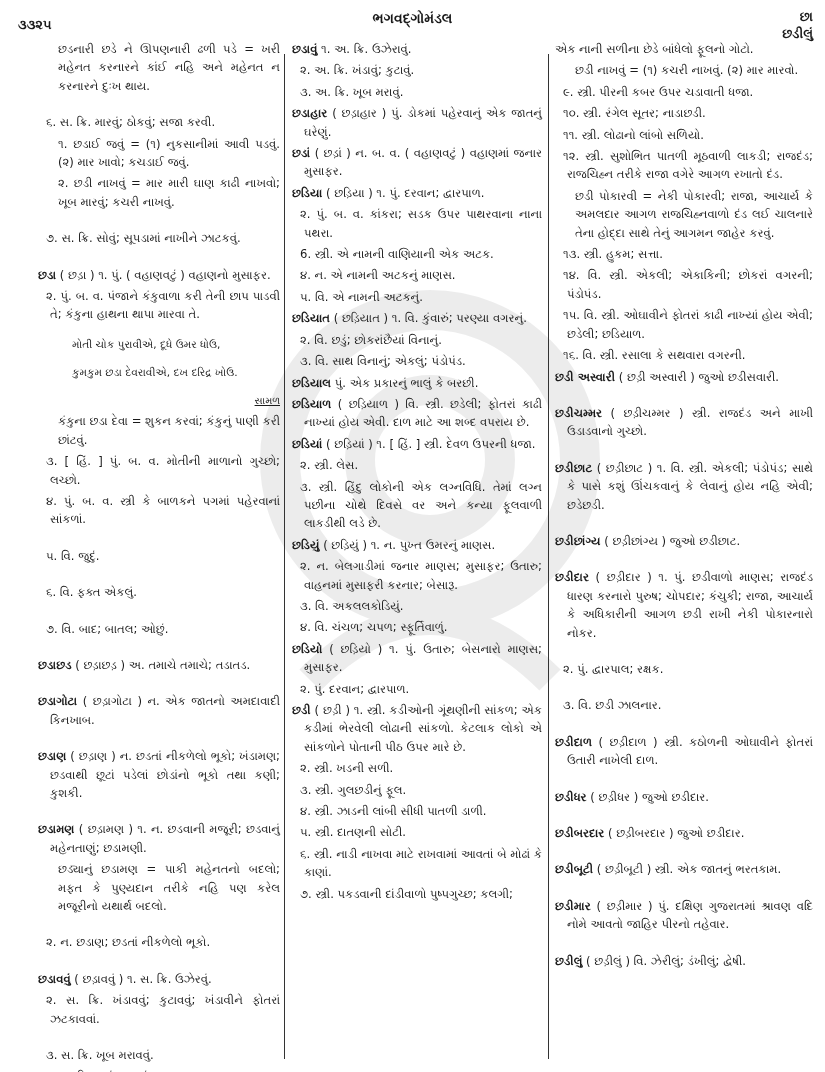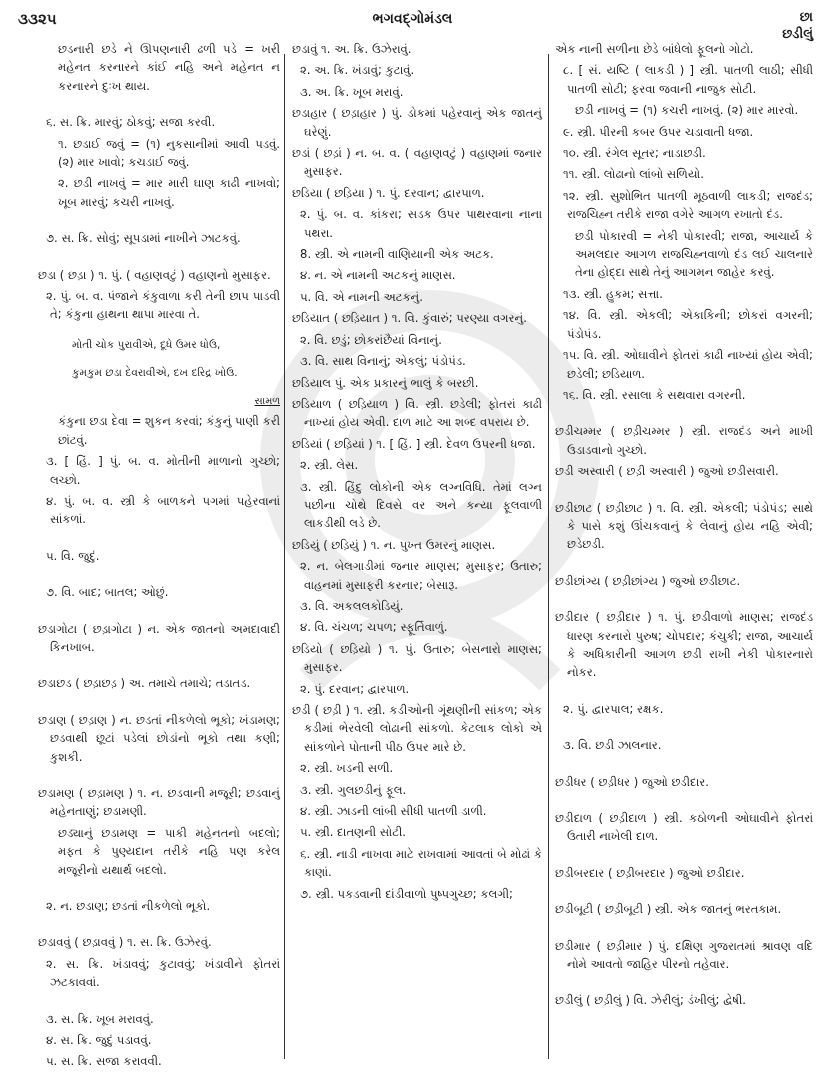--- a/index.html
+++ b/index.html
@@ -1,39 +1,39 @@
 <!DOCTYPE html>
 <html><head>
 <meta charset="utf-8">
 <style>
   html, body { margin: 0; padding: 0; background: #ffffff; }
   body { width: 825px; height: 1072px; overflow: hidden; position: relative;
          font-family: "DejaVu Sans", sans-serif; color: #1a1a1a; }
   .page { position: absolute; inset: 0; }
   .watermark { position: absolute; left: 250px; top: 260px; width: 360px; height: 460px;
                pointer-events: none; opacity: 0.07; }
-  .hdr-num { position: absolute; left: 18px; top: 10px; font-size: 15px; font-weight: bold; }
+  .hdr-num { position: absolute; left: 18px; top: 17px; font-size: 13px; font-weight: bold; }
   .hdr-title { position: absolute; left: 0; right: 0; top: 10px; text-align: center;
                font-size: 14px; font-weight: bold; }
   .hdr-guide { position: absolute; right: 12px; top: 8px; text-align: right;
                font-size: 13px; font-weight: bold; line-height: 17px; }
   .col { position: absolute; top: 40px; font-size: 11.6px; line-height: 18.4px; }
   .col1 { left: 38px; width: 242px; }
   .col2 { left: 292px; width: 250px; }
   .col3 { left: 555px; width: 258px; }
   .rule { position: absolute; width: 1px; background: #333; }
   .rule1 { left: 284px; top: 54px; height: 1005px; }
   .rule2 { left: 548px; top: 54px; height: 1005px; }
   .p { margin: 0 0 3px 0; text-align: justify; }
   .head { text-indent: -12px; padding-left: 12px; }
   .sense { padding-left: 12px; text-indent: -4px; }
   .idiom { padding-left: 20px; }
   .quote { padding-left: 22px; font-size: 10.6px; line-height: 16px; margin: 12px; }
   .attrib { text-align: right; font-size: 10px; margin: 0 0 2px 0; text-decoration: underline; }
-  .hw { font-weight: normal; }
+  .hw { font-weight: bold; }
   .gap { margin-top: 18px; }
 </style>
 </head>
 <body>
 
 <div class="page">
 
   <svg class="watermark" viewBox="0 0 360 460">
     <circle cx="180" cy="200" r="150" fill="none" stroke="#000" stroke-width="40"></circle>
     <circle cx="180" cy="200" r="70" fill="none" stroke="#000" stroke-width="30"></circle>
@@ -58,42 +58,43 @@
       <p class="p sense gap"><span>૭. સ. ક્રિ. સોવું; સૂપડામાં નાખીને ઝાટકવું.</span></p>
       <p class="p head gap"><span class="hw">છડા</span> <span>( છડ઼ા ) ૧. પું. ( વહાણવટું ) વહાણનો મુસાફર.</span></p>
       <p class="p sense"><span>૨. પું. બ. વ. પંજાને કંકુવાળા કરી તેની છાપ પાડવી તે; કંકુના હાથના થાપા મારવા તે.</span></p>
       <p class="quote"><span>મોતી ચોક પુરાવીએ, દૂધે ઉમર ધોઉ,</span></p>
       <p class="quote"><span>કુમકુમ છડા દેવરાવીએ, દખ દરિદ્ર ખોઉ.</span></p>
       <p class="attrib"><span>સામળ</span></p>
       <p class="p idiom"><span>કંકુના છડા દેવા = શુકન કરવાં; કંકુનું પાણી કરી છાંટવું.</span></p>
       <p class="p sense"><span>૩. [ હિં. ] પું. બ. વ. મોતીની માળાનો ગુચ્છો; લચ્છો.</span></p>
       <p class="p sense"><span>૪. પું. બ. વ. સ્ત્રી કે બાળકને પગમાં પહેરવાનાં સાંકળાં.</span></p>
       <p class="p sense gap"><span>૫. વિ. જુદું.</span></p>
+      <p class="p sense gap"><span>૬. વિ. ફક્ત એકલું.</span></p>
       <p class="p sense gap"><span>૭. વિ. બાદ; બાતલ; ઓછું.</span></p>
+      <p class="p head gap"><span class="hw">છડાછડ</span> <span>( છડ઼ાછડ઼ ) અ. તમાચે તમાચે; તડાતડ.</span></p>
       <p class="p head gap"><span class="hw">છડાગોટા</span> <span>( છડ઼ાગોટા ) ન. એક જાતનો અમદાવાદી કિનખાબ.</span></p>
-      <p class="p head gap"><span class="hw">છડાછડ</span> <span>( છડ઼ાછડ઼ ) અ. તમાચે તમાચે; તડાતડ.</span></p>
       <p class="p head gap"><span class="hw">છડાણ</span> <span>( છડ઼ાણ ) ન. છડતાં નીકળેલો ભૂકો; ખંડામણ; છડવાથી છૂટાં પડેલાં છોડાંનો ભૂકો તથા કણી; કુશકી.</span></p>
       <p class="p head gap"><span class="hw">છડામણ</span> <span>( છડ઼ામણ ) ૧. ન. છડવાની મજૂરી; છડવાનું મહેનતાણું; છડામણી.</span></p>
       <p class="p idiom"><span>છડ્યાનું છડામણ = પાકી મહેનતનો બદલો; મફત કે પુણ્યદાન તરીકે નહિ પણ કરેલ મજૂરીનો યથાર્થ બદલો.</span></p>
       <p class="p sense gap"><span>૨. ન. છડાણ; છડતાં નીકળેલો ભૂકો.</span></p>
       <p class="p head gap"><span class="hw">છડાવવું</span> <span>( છડ઼ાવવું ) ૧. સ. ક્રિ. ઉઝેરવું.</span></p>
       <p class="p sense"><span>૨. સ. ક્રિ. ખંડાવવું; કુટાવવું; ખંડાવીને ફોતરાં ઝટકાવવાં.</span></p>
       <p class="p sense gap"><span>૩. સ. ક્રિ. ખૂબ મરાવવું.</span></p>
       <p class="p sense"><span>૪. સ. ક્રિ. જુદું પડાવવું.</span></p>
       <p class="p sense"><span>૫. સ. ક્રિ. સજા કરાવવી.</span></p>
     </div>
   <div class="col col2">
       <p class="p head"><span class="hw">છડાવું</span> <span>૧. અ. ક્રિ. ઉઝેરાવું.</span></p>
       <p class="p sense"><span>૨. અ. ક્રિ. ખંડાવું; કુટાવું.</span></p>
       <p class="p sense"><span>૩. અ. ક્રિ. ખૂબ મરાવું.</span></p>
       <p class="p head"><span class="hw">છડાહાર</span> <span>( છડ઼ાહાર ) પું. ડોકમાં પહેરવાનું એક જાતનું ઘરેણું.</span></p>
       <p class="p head"><span class="hw">છડાં</span> <span>( છડ઼ાં ) ન. બ. વ. ( વહાણવટું ) વહાણમાં જનાર મુસાફર.</span></p>
       <p class="p head"><span class="hw">છડિયા</span> <span>( છડ઼િયા ) ૧. પું. દરવાન; દ્વારપાળ.</span></p>
       <p class="p sense"><span>૨. પું. બ. વ. કાંકરા; સડક ઉપર પાથરવાના નાના પથરા.</span></p>
-      <p class="p sense"><span>8. સ્ત્રી. એ નામની વાણિયાની એક અટક.</span></p>
+      <p class="p sense"><span>6. સ્ત્રી. એ નામની વાણિયાની એક અટક.</span></p>
       <p class="p sense"><span>૪. ન. એ નામની અટકનું માણસ.</span></p>
       <p class="p sense"><span>૫. વિ. એ નામની અટકનું.</span></p>
       <p class="p head"><span class="hw">છડિયાત</span> <span>( છડ઼િયાત ) ૧. વિ. કુંવારું; પરણ્યા વગરનું.</span></p>
       <p class="p sense"><span>૨. વિ. છડું; છોકરાંછૈયાં વિનાનું.</span></p>
       <p class="p sense"><span>૩. વિ. સાથ વિનાનું; એકલું; પંડોપંડ.</span></p>
       <p class="p head"><span class="hw">છડિયાલ</span> <span>પું. એક પ્રકારનું ભાલું કે બરછી.</span></p>
       <p class="p head"><span class="hw">છડિયાળ</span> <span>( છડ઼િયાળ ) વિ. સ્ત્રી. છડેલી; ફોતરાં કાઢી નાખ્યાં હોય એવી. દાળ માટે આ શબ્દ વપરાય છે.</span></p>
       <p class="p head"><span class="hw">છડિયાં</span> <span>( છડ઼િયાં ) ૧. [ હિં. ] સ્ત્રી. દેવળ ઉપરની ધજા.</span></p>
       <p class="p sense"><span>૨. સ્ત્રી. લેસ.</span></p>
       <p class="p sense"><span>૩. સ્ત્રી. હિંદુ લોકોની એક લગ્નવિધિ. તેમાં લગ્ન પછીના ચોથે દિવસે વર અને કન્યા ફૂલવાળી લાકડીથી લડે છે.</span></p>
@@ -106,38 +107,37 @@
       <p class="p head"><span class="hw">છડી</span> <span>( છડ઼ી ) ૧. સ્ત્રી. કડીઓની ગૂંથણીની સાંકળ; એક કડીમાં ભેરવેલી લોઢાની સાંકળો. કેટલાક લોકો એ સાંકળોને પોતાની પીઠ ઉપર મારે છે.</span></p>
       <p class="p sense"><span>૨. સ્ત્રી. ખડની સળી.</span></p>
       <p class="p sense"><span>૩. સ્ત્રી. ગુલછડીનું ફૂલ.</span></p>
       <p class="p sense"><span>૪. સ્ત્રી. ઝાડની લાંબી સીધી પાતળી ડાળી.</span></p>
       <p class="p sense"><span>૫. સ્ત્રી. દાતણની સોટી.</span></p>
       <p class="p sense"><span>૬. સ્ત્રી. નાડી નાખવા માટે રાખવામાં આવતાં બે મોઢાં કે કાણાં.</span></p>
       <p class="p sense"><span>૭. સ્ત્રી. પકડવાની દાંડીવાળો પુષ્પગુચ્છ; કલગી;</span></p>
     </div>
   <div class="col col3">
       <p class="p"><span>એક નાની સળીના છેડે બાંધેલો ફૂલનો ગોટો.</span></p>
-      <p class="p sense"><span>૮. [ સં. યષ્ટિ ( લાકડી ) ] સ્ત્રી. પાતળી લાઠી; સીધી પાતળી સોટી; ફરવા જવાની નાજુક સોટી.</span></p>
       <p class="p idiom"><span>છડી નાખવું = (૧) કચરી નાખવું. (૨) માર મારવો.</span></p>
       <p class="p sense"><span>૯. સ્ત્રી. પીરની કબર ઉપર ચડાવાતી ધજા.</span></p>
       <p class="p sense"><span>૧૦. સ્ત્રી. રંગેલ સૂતર; નાડાછડી.</span></p>
       <p class="p sense"><span>૧૧. સ્ત્રી. લોઢાનો લાંબો સળિયો.</span></p>
       <p class="p sense"><span>૧૨. સ્ત્રી. સુશોભિત પાતળી મૂઠવાળી લાકડી; રાજદંડ; રાજચિહ્ન તરીકે રાજા વગેરે આગળ રખાતો દંડ.</span></p>
       <p class="p idiom"><span>છડી પોકારવી = નેકી પોકારવી; રાજા, આચાર્ય કે અમલદાર આગળ રાજચિહ્નવાળો દંડ લઈ ચાલનારે તેના હોદ્દા સાથે તેનું આગમન જાહેર કરવું.</span></p>
       <p class="p sense"><span>૧૩. સ્ત્રી. હુકમ; સત્તા.</span></p>
       <p class="p sense"><span>૧૪. વિ. સ્ત્રી. એકલી; એકાકિની; છોકરાં વગરની; પંડોપંડ.</span></p>
       <p class="p sense"><span>૧૫. વિ. સ્ત્રી. ઓઘાવીને ફોતરાં કાઢી નાખ્યાં હોય એવી; છડેલી; છડિયાળ.</span></p>
       <p class="p sense"><span>૧૬. વિ. સ્ત્રી. રસાલા કે સથવારા વગરની.</span></p>
+      <p class="p head"><span class="hw">છડી અસ્વારી</span> <span>( છડ઼ી અસ્વારી ) જુઓ છડીસવારી.</span></p>
       <p class="p head gap"><span class="hw">છડીચમ્મર</span> <span>( છડ઼ીચમ્મર ) સ્ત્રી. રાજદંડ અને માખી ઉડાડવાનો ગુચ્છો.</span></p>
-      <p class="p head"><span class="hw">છડી અસ્વારી</span> <span>( છડ઼ી અસ્વારી ) જુઓ છડીસવારી.</span></p>
       <p class="p head gap"><span class="hw">છડીછાટ</span> <span>( છડ઼ીછાટ ) ૧. વિ. સ્ત્રી. એકલી; પંડોપંડ; સાથે કે પાસે કશું ઊંચકવાનું કે લેવાનું હોય નહિ એવી; છડેછડી.</span></p>
       <p class="p head gap"><span class="hw">છડીછાંગ્ય</span> <span>( છડ઼ીછાંગ્ય ) જુઓ છડીછાટ.</span></p>
       <p class="p head gap"><span class="hw">છડીદાર</span> <span>( છડ઼ીદાર ) ૧. પું. છડીવાળો માણસ; રાજદંડ ધારણ કરનારો પુરુષ; ચોપદાર; કંચુકી; રાજા, આચાર્ય કે અધિકારીની આગળ છડી રાખી નેકી પોકારનારો નોકર.</span></p>
       <p class="p sense gap"><span>૨. પું. દ્વારપાલ; રક્ષક.</span></p>
       <p class="p sense gap"><span>૩. વિ. છડી ઝાલનાર.</span></p>
+      <p class="p head gap"><span class="hw">છડીદાળ</span> <span>( છડ઼ીદાળ ) સ્ત્રી. કઠોળની ઓઘાવીને ફોતરાં ઉતારી નાખેલી દાળ.</span></p>
       <p class="p head gap"><span class="hw">છડીધર</span> <span>( છડ઼ીધર ) જુઓ છડીદાર.</span></p>
-      <p class="p head gap"><span class="hw">છડીદાળ</span> <span>( છડ઼ીદાળ ) સ્ત્રી. કઠોળની ઓઘાવીને ફોતરાં ઉતારી નાખેલી દાળ.</span></p>
       <p class="p head gap"><span class="hw">છડીબરદાર</span> <span>( છડ઼ીબરદાર ) જુઓ છડીદાર.</span></p>
       <p class="p head gap"><span class="hw">છડીબૂટી</span> <span>( છડ઼ીબૂટી ) સ્ત્રી. એક જાતનું ભરતકામ.</span></p>
       <p class="p head gap"><span class="hw">છડીમાર</span> <span>( છડ઼ીમાર ) પું. દક્ષિણ ગુજરાતમાં શ્રાવણ વદિ નોમે આવતો જાહિર પીરનો તહેવાર.</span></p>
       <p class="p head gap"><span class="hw">છડીલું</span> <span>( છડ઼ીલું ) વિ. ઝેરીલું; ડંખીલું; દ્વેષી.</span></p>
     </div>
 </div>
 
 </body></html>

